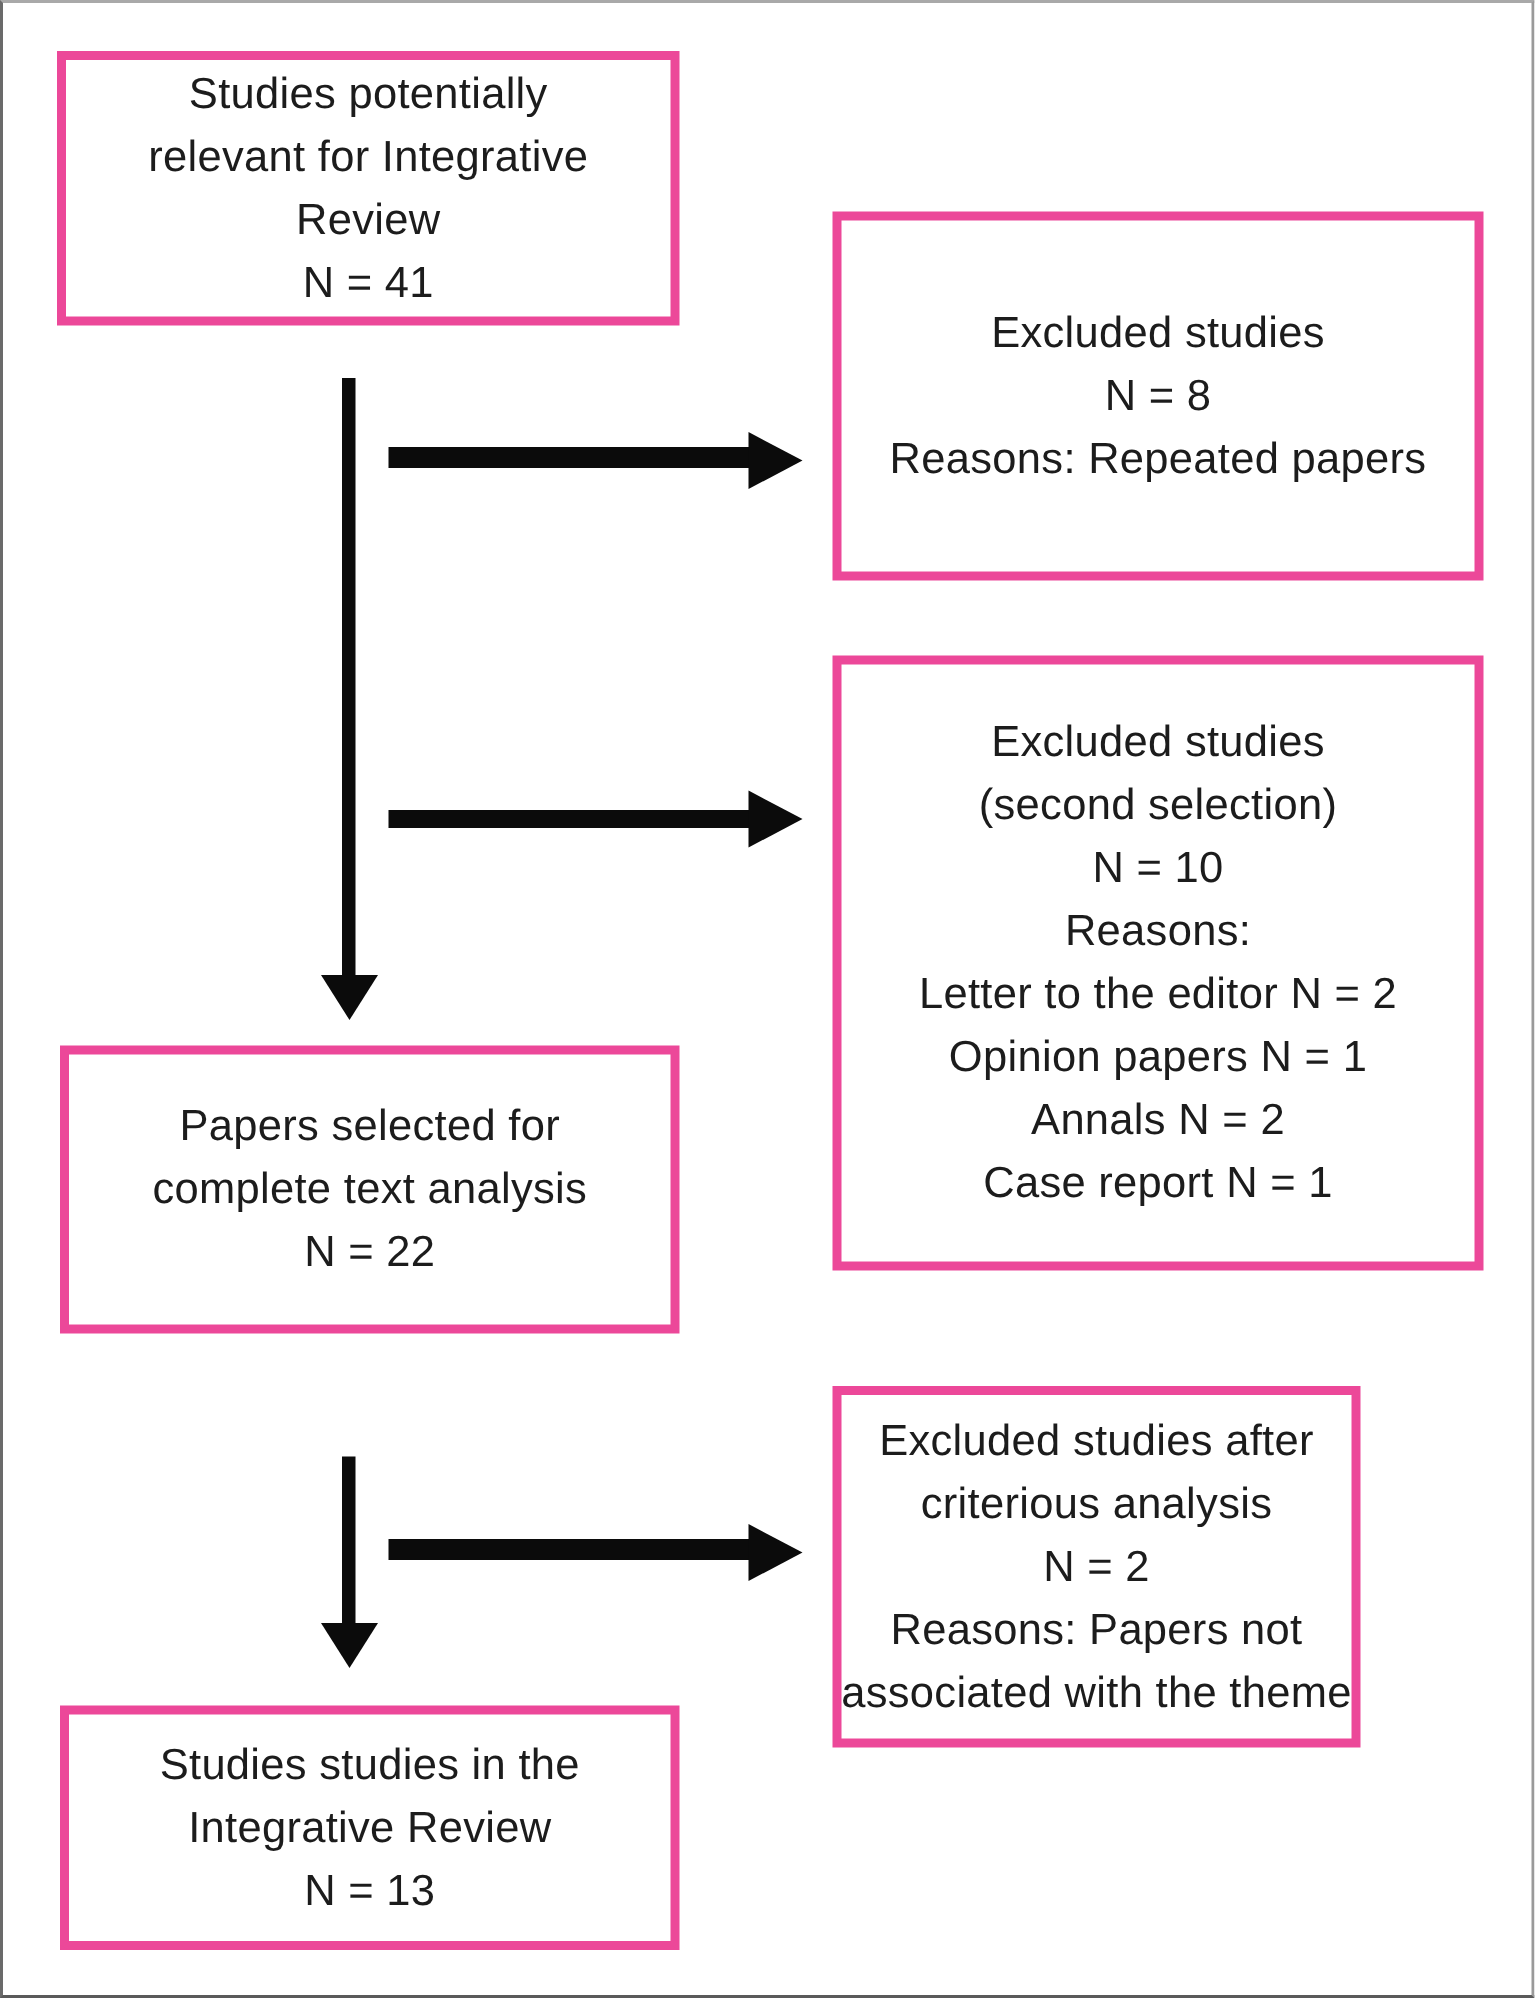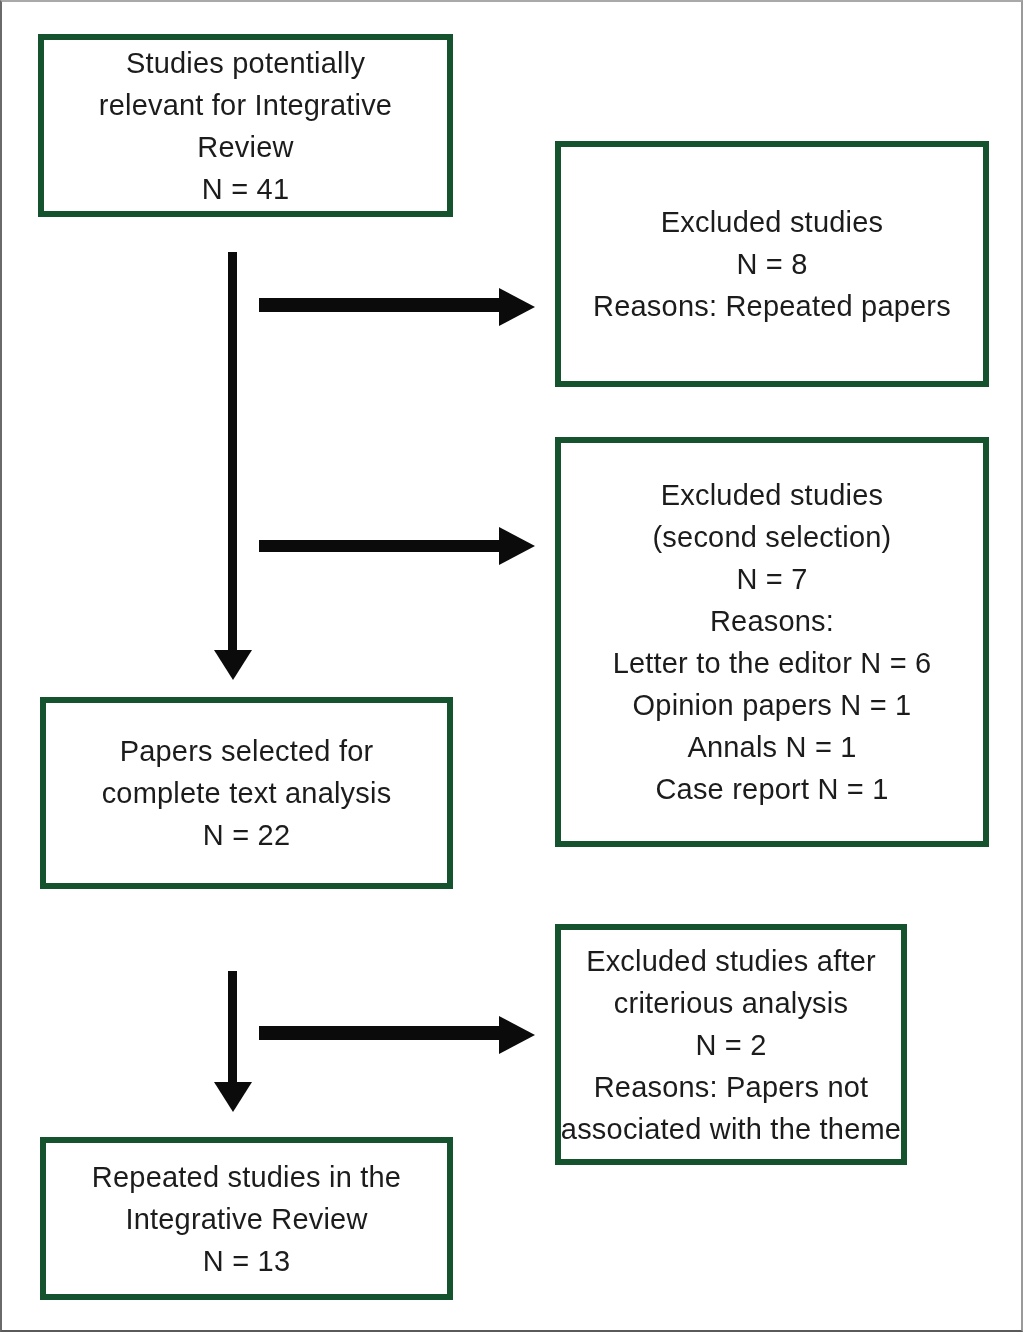--- a/index.html
+++ b/index.html
@@ -14,21 +14,21 @@
     height: 1332px;
     background: #ffffff;
     box-sizing: border-box;
     border: 2px solid;
     border-color: #a9a9a9 #9a9a9a #5a5a5a #6a6a6a;
     overflow: hidden;
   }
   .box {
     position: absolute;
     box-sizing: border-box;
-    border: 6px solid #14532d;
+    border: 6px solid #ec4899;
     background: #ffffff;
     display: flex;
     flex-direction: column;
     justify-content: center;
     align-items: center;
     text-align: center;
     color: #1c1c1c;
     font-size: 29px;
     line-height: 42px;
     letter-spacing: 0.2px;
@@ -109,44 +109,44 @@
 
   <div class="box box-excl-first">
       <div class="line">Excluded studies</div>
       <div class="line">N = 8</div>
       <div class="line">Reasons: Repeated papers</div>
     </div>
 
   <div class="box box-excl-second">
       <div class="line">Excluded studies</div>
       <div class="line">(second selection)</div>
-      <div class="line">N = 7</div>
+      <div class="line">N = 10</div>
       <div class="line">Reasons:</div>
-      <div class="line">Letter to the editor N = 6</div>
+      <div class="line">Letter to the editor N = 2</div>
       <div class="line">Opinion papers N = 1</div>
-      <div class="line">Annals N = 1</div>
+      <div class="line">Annals N = 2</div>
       <div class="line">Case report N = 1</div>
     </div>
 
   <div class="box box-fulltext">
       <div class="line">Papers selected for</div>
       <div class="line">complete text analysis</div>
       <div class="line">N = 22</div>
     </div>
 
   <div class="box box-excl-crit">
       <div class="line">Excluded studies after</div>
       <div class="line">criterious analysis</div>
       <div class="line">N = 2</div>
       <div class="line">Reasons: Papers not</div>
       <div class="line">associated with the theme</div>
     </div>
 
   <div class="box box-included">
-      <div class="line">Repeated studies in the</div>
+      <div class="line">Studies studies in the</div>
       <div class="line">Integrative Review</div>
       <div class="line">N = 13</div>
     </div>
 
   <div class="arrow arrow-down-1">
     <div class="shaft-v"></div>
     <div class="head-v"></div>
   </div>
 
   <div class="arrow arrow-right-1">

